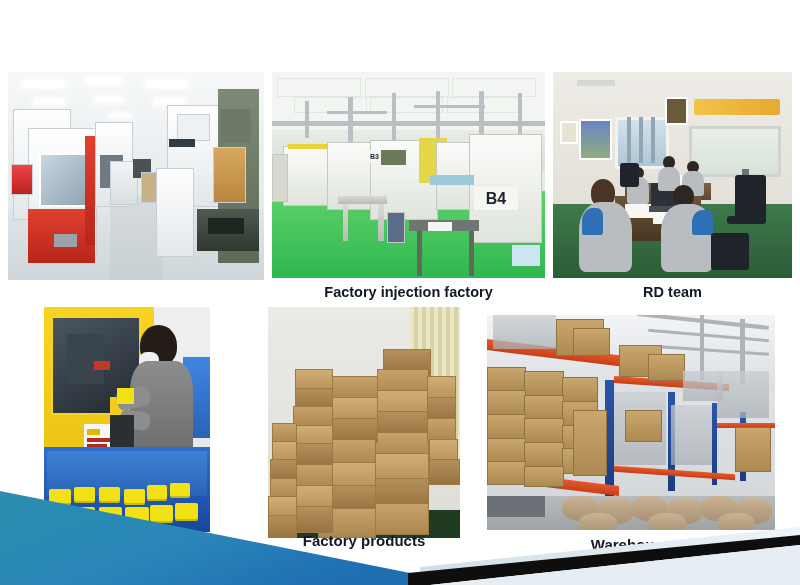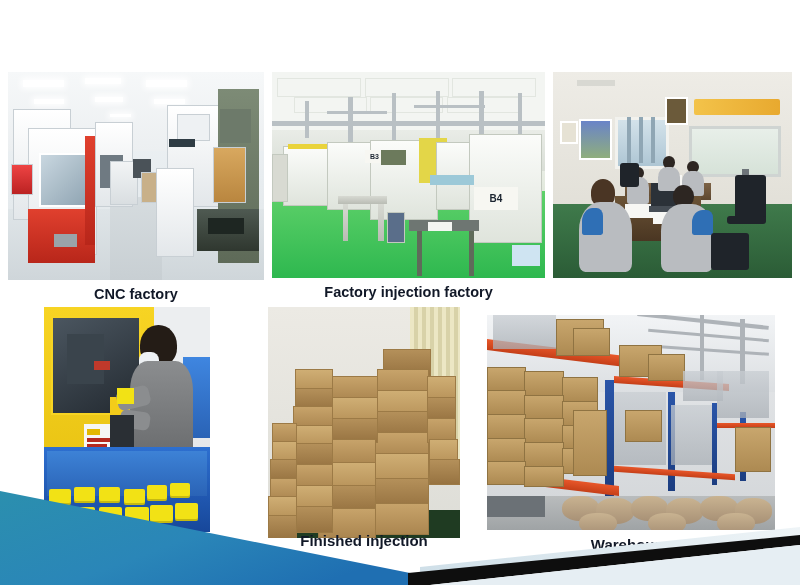--- a/index.html
+++ b/index.html
@@ -176,21 +176,20 @@
         <div class="mach" style="left:58%;top:46%;width:14%;height:42%;"></div>
         <div class="green" style="left:82%;top:8%;width:16%;height:84%;"></div>
         <div class="dark" style="left:83%;top:18%;width:12%;height:16%;background:#6d7a6a;"></div>
         <div class="mach" style="left:80%;top:36%;width:12%;height:26%;background:linear-gradient(#d8a85f,#b9863f);"></div>
         <div class="dark" style="left:74%;top:66%;width:24%;height:20%;background:linear-gradient(#4f5a52,#2f372f);"></div>
         <div class="dark" style="left:78%;top:70%;width:14%;height:8%;background:#1e2622;"></div>
         <div class="mach" style="left:66%;top:20%;width:12%;height:12%;background:#eef1f3;"></div>
         <div class="dark" style="left:63%;top:32%;width:10%;height:4%;background:#2f3c44;"></div>
       </div>
     </div>
-    <div class="cap" style="top:214px;font-size:14.5px;">CNC factory</div>
   </div>
 
   <div class="cell" style="left:272px;top:72px;width:273px;height:206px;">
     <div class="photo">
       <div class="scene inj">
         <div class="ceil"></div>
         <div class="tile" style="left:2%;top:3%;width:30%;height:8%;"></div>
         <div class="tile" style="left:34%;top:3%;width:30%;height:8%;"></div>
         <div class="tile" style="left:66%;top:3%;width:30%;height:8%;"></div>
         <div class="tile" style="left:8%;top:12%;width:26%;height:7%;"></div>
@@ -209,21 +208,21 @@
         <div class="pipe" style="left:20%;top:19%;width:22%;height:1.4%;"></div>
         <div class="pipe" style="left:52%;top:16%;width:26%;height:1.4%;"></div>
 
         <div class="m" style="left:4%;top:36%;width:18%;height:28%;"></div>
         <div class="ylw" style="left:6%;top:35%;width:14%;height:2.4%;"></div>
         <div class="m" style="left:20%;top:34%;width:20%;height:32%;"></div>
         <div class="m" style="left:36%;top:33%;width:24%;height:38%;"></div>
         <div class="ylw" style="left:54%;top:32%;width:10%;height:22%;background:#e3d648;"></div>
         <div class="m" style="left:60%;top:34%;width:14%;height:32%;"></div>
         <div class="m" style="left:72%;top:30%;width:26%;height:52%;"></div>
-        <div class="lbl" style="left:74%;top:56%;width:16%;height:11%;font-size:10px;">B4</div>
+        <div class="lbl" style="left:74%;top:56%;width:16%;height:11%;font-size:16px;">B4</div>
         <div class="lbl" style="left:34%;top:38%;width:7%;height:6%;font-size:7px;">B3</div>
         <div class="dark" style="left:40%;top:38%;width:9%;height:7%;background:#6c7a5c;position:absolute;"></div>
 
         <div class="tbl" style="left:58%;top:50%;width:16%;height:5%;background:#9cc9d8;"></div>
         <div class="tbl" style="left:24%;top:60%;width:18%;height:4%;"></div>
         <div class="tbl" style="left:26%;top:64%;width:2%;height:18%;"></div>
         <div class="tbl" style="left:39%;top:64%;width:2%;height:18%;"></div>
         <div class="tbl" style="left:50%;top:72%;width:26%;height:5%;background:#6e7672;"></div>
         <div class="tbl" style="left:53%;top:77%;width:2%;height:22%;background:#5f6b5a;"></div>
         <div class="tbl" style="left:72%;top:77%;width:2%;height:22%;background:#5f6b5a;"></div>
@@ -281,20 +280,21 @@
         <div class="head" style="left:50%;top:55%;width:9%;height:11%;"></div>
         <div class="pers" style="left:45%;top:64%;width:22%;height:33%;"></div>
         <div class="blue" style="left:58%;top:67%;width:9%;height:12%;"></div>
 
         <div class="chair" style="left:76%;top:50%;width:13%;height:22%;"></div>
         <div class="chair" style="left:73%;top:70%;width:16%;height:4%;"></div>
         <div class="chair" style="left:66%;top:78%;width:16%;height:18%;"></div>
         <div class="chair" style="left:28%;top:44%;width:8%;height:12%;"></div>
       </div>
     </div>
+    <div class="cap" style="top:212px;font-size:14.5px;">RD team</div>
   </div>
 
   <div class="cell" style="left:44px;top:307px;width:166px;height:225px;">
     <div class="photo">
       <div class="scene ws">
 
         <div class="ylw" style="left:0;top:0;width:66%;height:100%;"></div>
         <div class="glass" style="left:4%;top:4%;width:52%;height:42%;"></div>
         <div class="dark" style="position:absolute;left:14%;top:12%;width:22%;height:22%;background:#3a444c;"></div>
         <div class="dark" style="position:absolute;left:30%;top:24%;width:10%;height:4%;background:#c0392b;"></div>
@@ -375,21 +375,21 @@
         <div class="box" style="left:0%;top:82%;width:14%;height:9%;"></div>
         <div class="box d" style="left:0%;top:90%;width:14%;height:10%;"></div>
 
         <div class="box" style="left:83%;top:30%;width:14%;height:10%;"></div>
         <div class="box d" style="left:83%;top:39%;width:14%;height:10%;"></div>
         <div class="box l" style="left:83%;top:48%;width:14%;height:10%;"></div>
         <div class="box" style="left:84%;top:57%;width:14%;height:10%;"></div>
         <div class="box d" style="left:84%;top:66%;width:15%;height:10%;"></div>
       </div>
     </div>
-    <div class="cap" style="top:225px;font-size:15px;">Finished injection</div>
+    <div class="cap" style="top:225px;font-size:15px;">Factory products</div>
   </div>
 
   <div class="cell" style="left:487px;top:315px;width:288px;height:215px;">
     <div class="photo">
       <div class="scene wh">
         <div class="roof"></div>
         <div class="beam" style="left:52%;top:2%;width:46%;height:2%;transform:rotate(6deg);"></div>
         <div class="beam" style="left:56%;top:9%;width:42%;height:1.6%;transform:rotate(5deg);"></div>
         <div class="beam" style="left:60%;top:16%;width:38%;height:1.4%;transform:rotate(4deg);"></div>
         <div class="beam" style="left:74%;top:0%;width:1.5%;height:30%;"></div>

